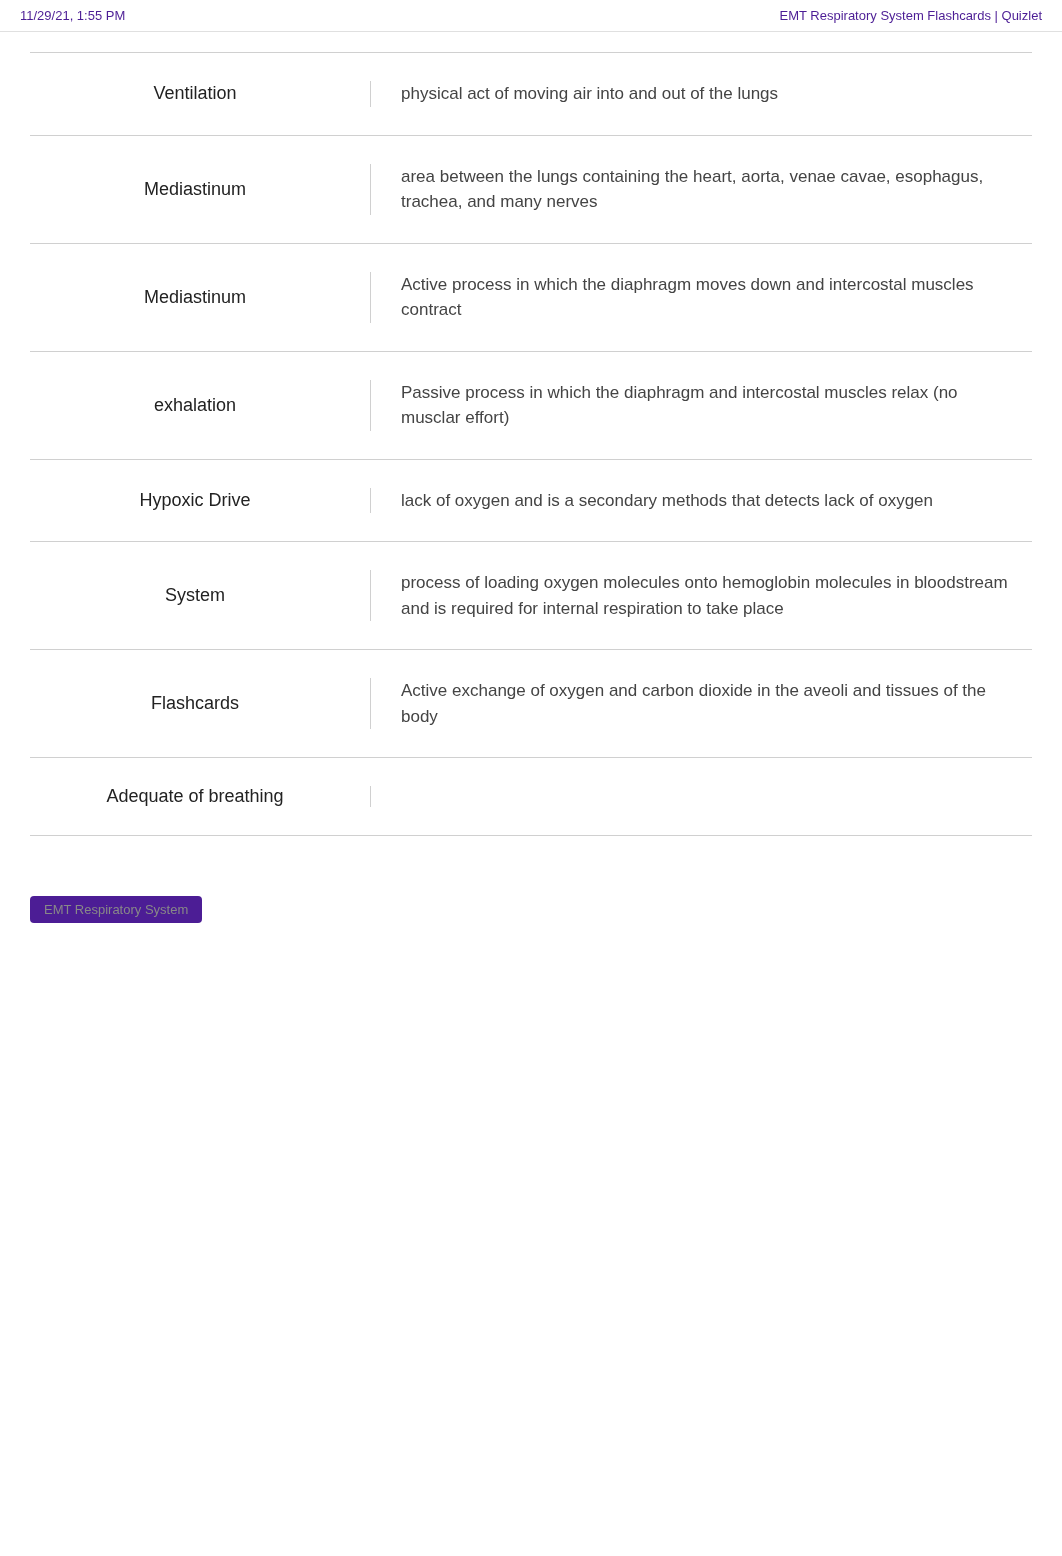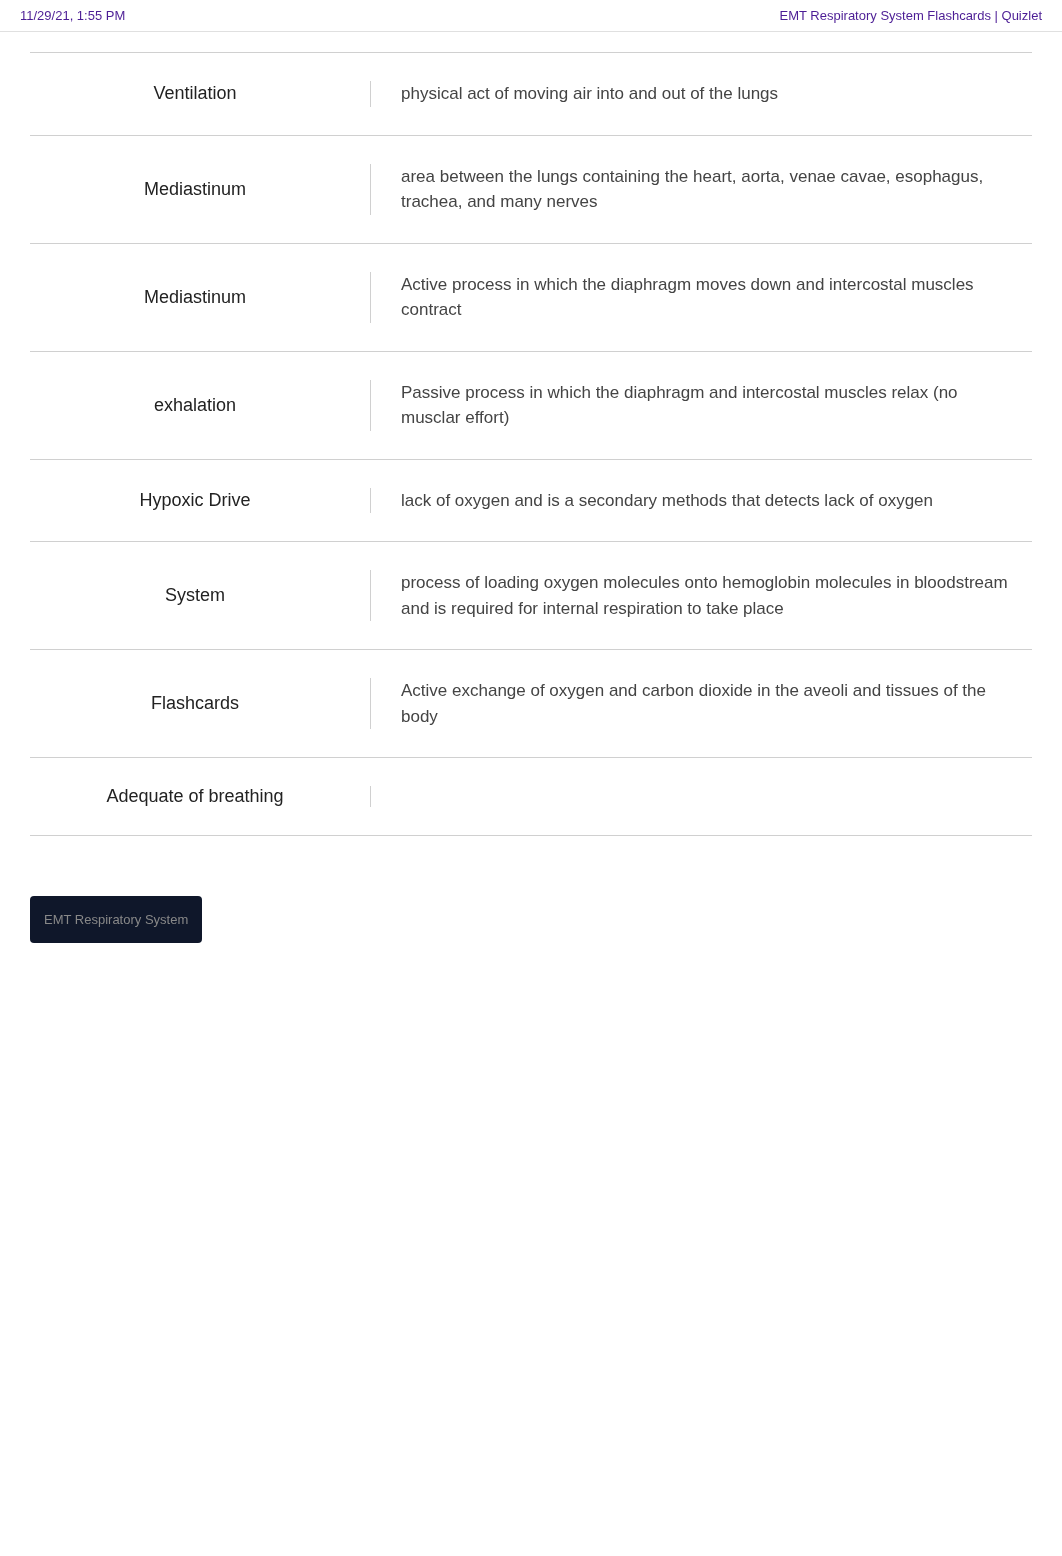--- a/index.html
+++ b/index.html
@@ -74,24 +74,24 @@
       line-height: 1.6;
       font-size: 15px;
     }
 
     .footer-area {
       padding: 40px 30px 20px 30px;
     }
 
     .footer-tag {
       display: inline-block;
-      background: #0f172a;
+      background: #4c1d95;
       color: #888;
       font-size: 13px;
-      padding: 16px 14px;
+      padding: 6px 14px;
       border-radius: 4px;
     }
   </style>
 </head>
 <body>
 
 <div class="top-bar">
   <span>11/29/21, 1:55 PM</span>
   <span>EMT Respiratory System Flashcards | Quizlet</span>
 </div>

